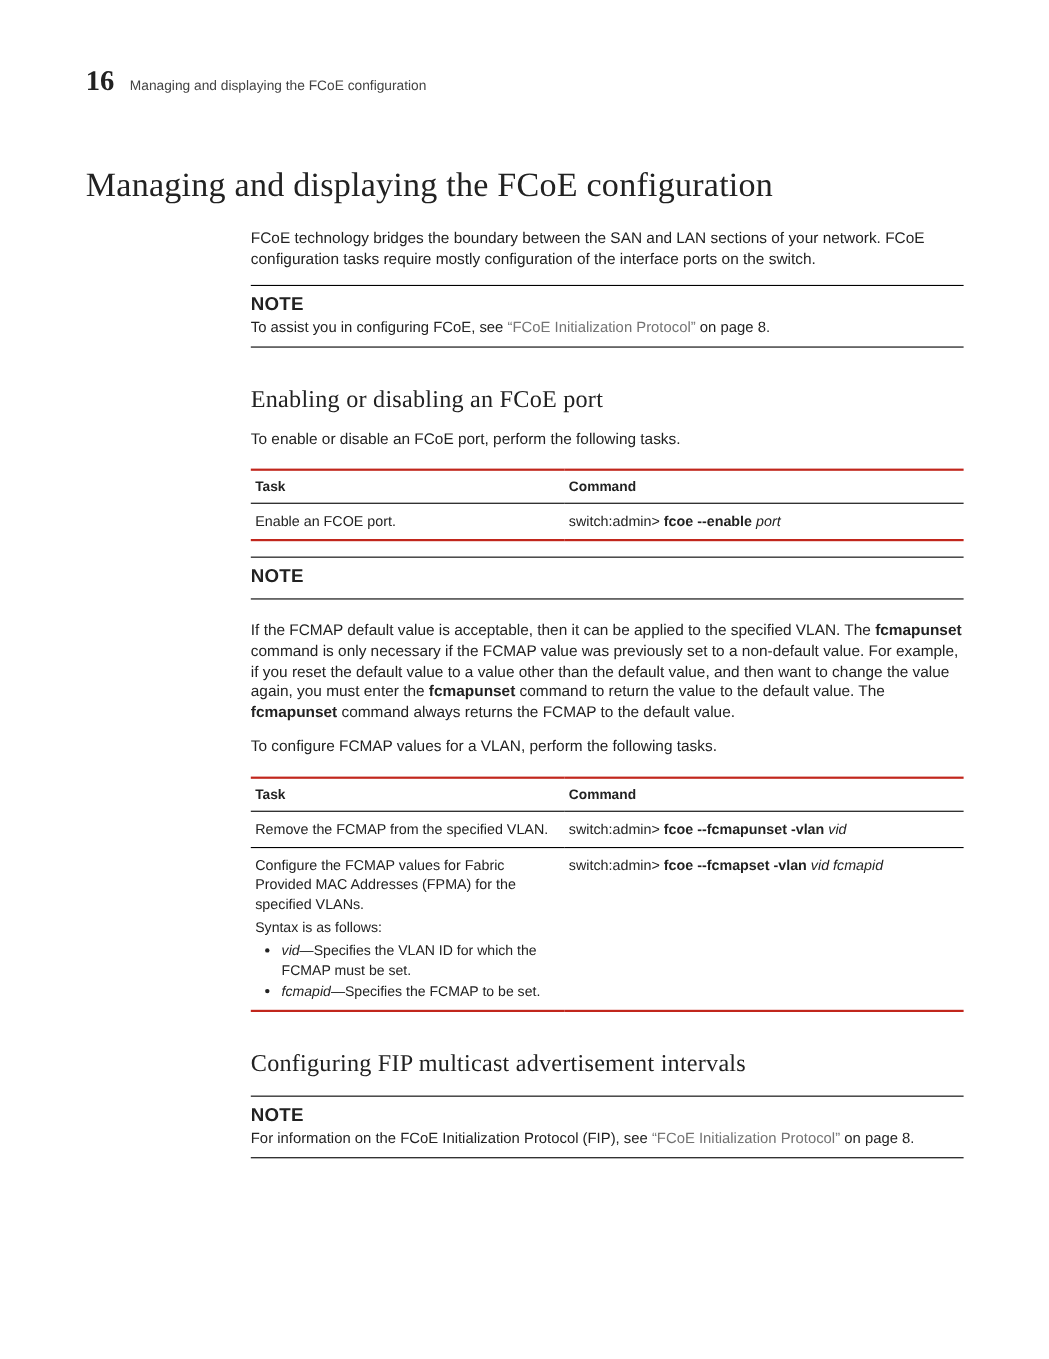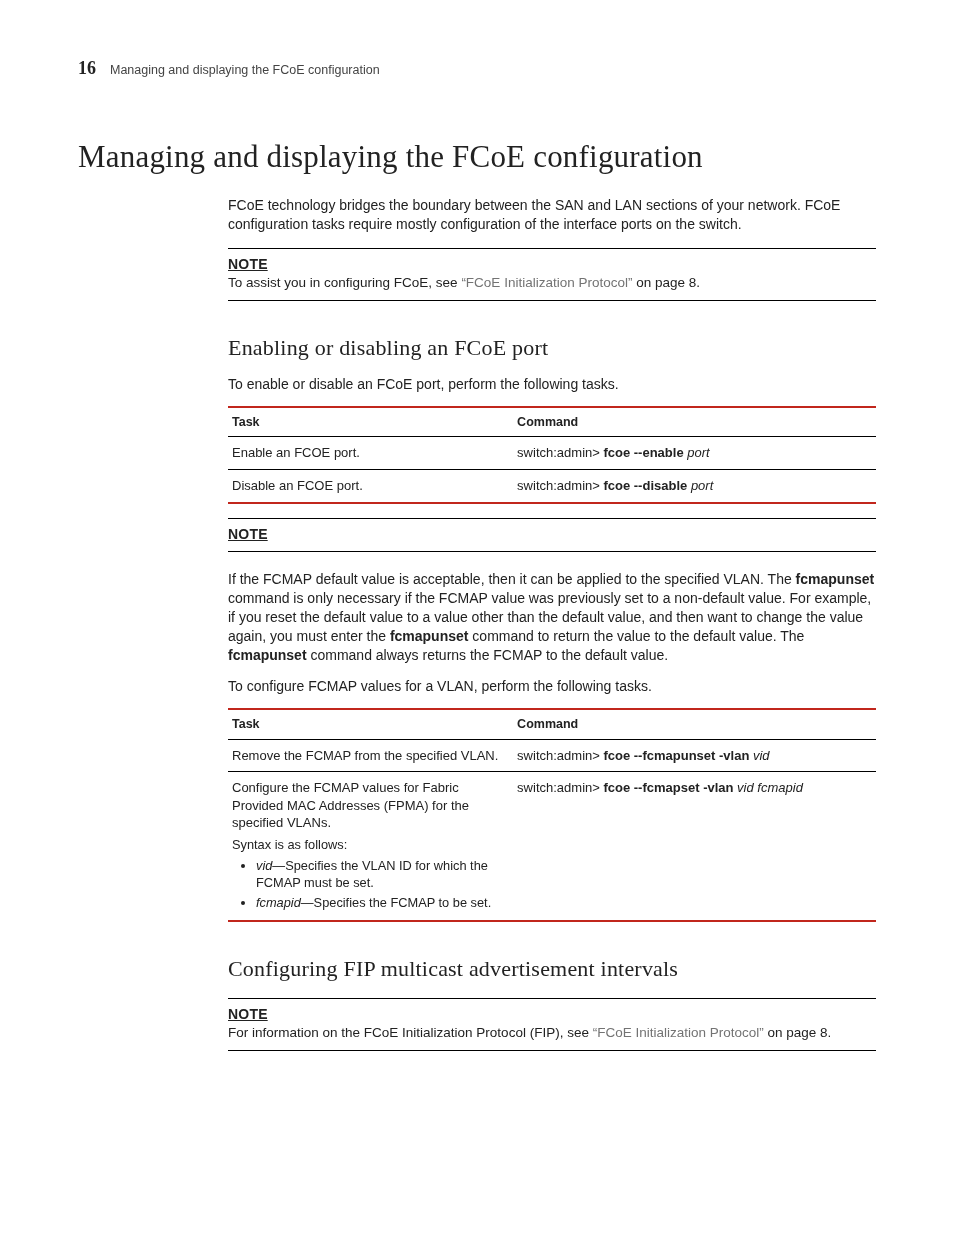--- a/index.html
+++ b/index.html
@@ -15,21 +15,21 @@
   .running-head {
     display: flex;
     align-items: baseline;
     gap: 14px;
     font-size: 12.5px;
     color: #444;
     margin-bottom: 56px;
   }
   .running-head .chap {
     font-family: Georgia, 'Times New Roman', serif;
-    font-size: 18px;
+    font-size: 26px;
     font-weight: 600;
     color: #222;
   }
   h1.page-title {
     font-family: Georgia, 'Times New Roman', serif;
     font-weight: 400;
     font-size: 31px;
     margin: 0 0 18px 0;
     letter-spacing: 0.2px;
   }
@@ -45,32 +45,31 @@
   }
   p { margin: 8px 0 12px 0; }
   .note-block {
     border-top: 1.5px solid #000;
     border-bottom: 1.5px solid #000;
     padding: 6px 0 8px 0;
     margin: 14px 0 18px 0;
   }
   .note-label {
     font-weight: 700;
-    font-size: 14px;
+    font-size: 17px;
     letter-spacing: 0.2px;
-    text-decoration: underline;
   }
   .note-text { font-size: 13.5px; }
   a.link { color: #737373; text-decoration: none; }
   .cmd-bold { font-weight: 700; }
   .cmd-ital { font-style: italic; }
   table.task {
     width: 100%;
     border-collapse: collapse;
-    margin: 6px 0 6px 0;
+    margin: 18px 0 6px 0;
     font-size: 13px;
   }
   table.task th {
     text-align: left;
     font-weight: 700;
     font-size: 12.5px;
     border-top: 2px solid #c1261c;
     border-bottom: 1px solid #000;
     padding: 6px 4px;
   }
@@ -119,26 +118,20 @@
         <tr>
       <th>Task</th>
       <th>Command</th>
     </tr>
     <tr>
       <td>Enable an FCOE port.</td>
       <td>
         <span>switch:admin&gt; </span><span class="cmd-bold">fcoe --enable </span><span class="cmd-ital">port</span>
       </td>
     </tr>
-    <tr>
-      <td>Disable an FCOE port.</td>
-      <td>
-        <span>switch:admin&gt; </span><span class="cmd-bold">fcoe --disable </span><span class="cmd-ital">port</span>
-      </td>
-    </tr>
   </tbody>
     </table>
 
 
   <div class="note-block">
     <div class="note-label">NOTE</div>
   </div>
 
   <p>
     <span>If the FCMAP default value is acceptable, then it can be applied to the specified VLAN. The </span><span class="cmd-bold">fcmapunset</span><span> command is only necessary if the FCMAP value was previously set to a non-default value. For example, if you reset the default value to a value other than the default value, and then want to change the value again, you must enter the </span><span class="cmd-bold">fcmapunset</span><span> command to return the value to the default value. The </span><span class="cmd-bold">fcmapunset</span><span> command always returns the FCMAP to the default value.</span>

